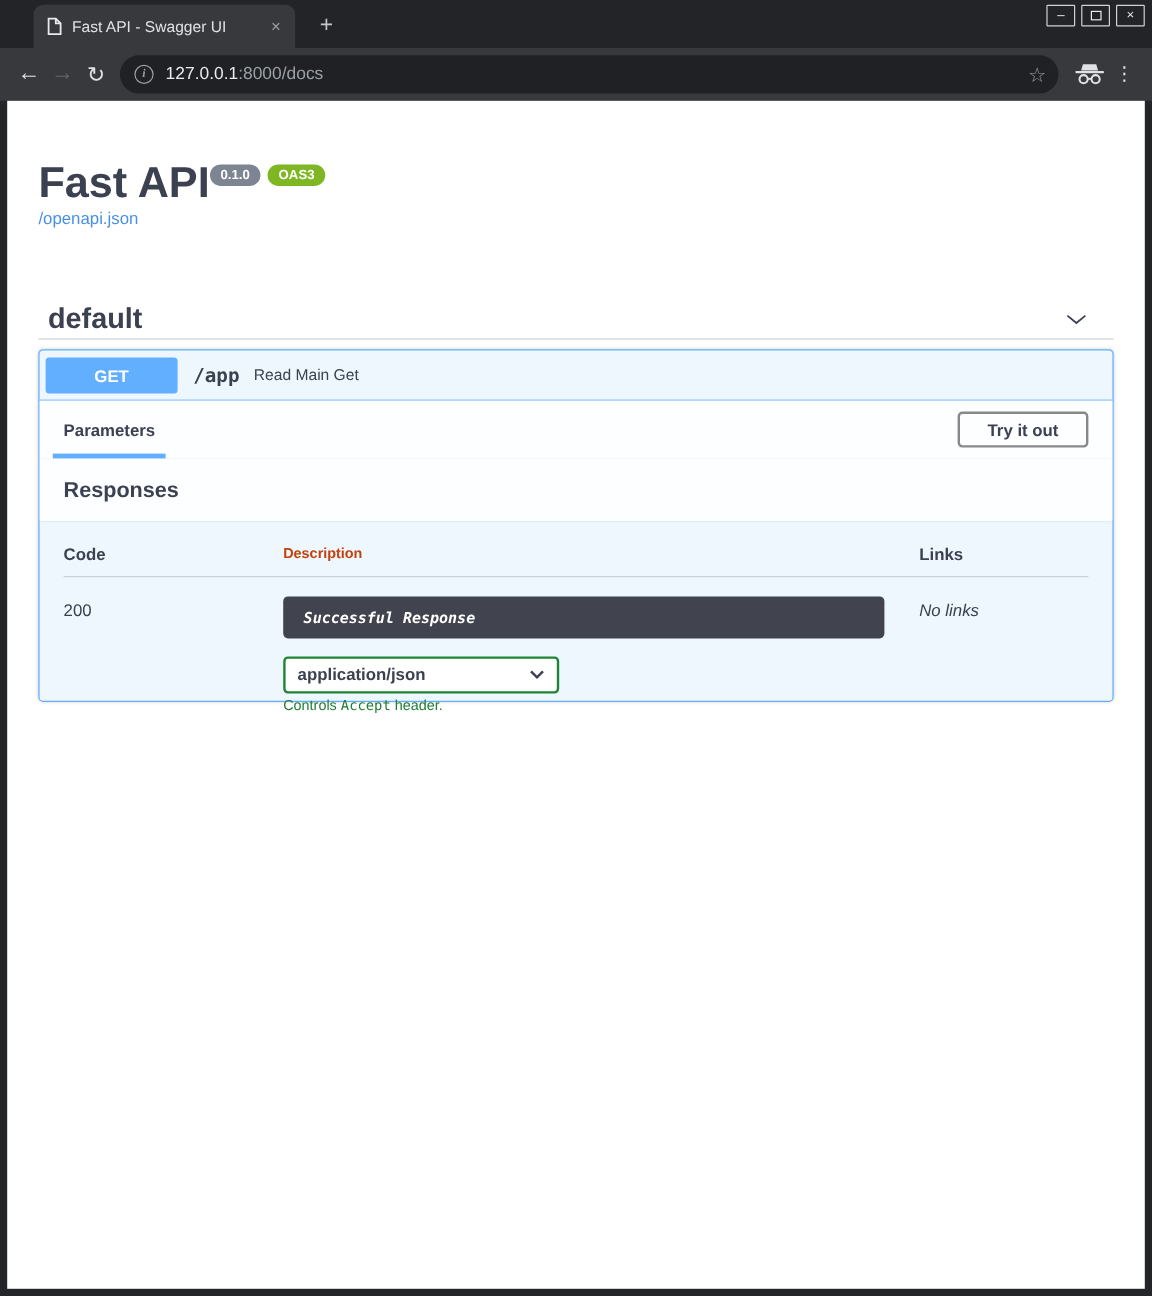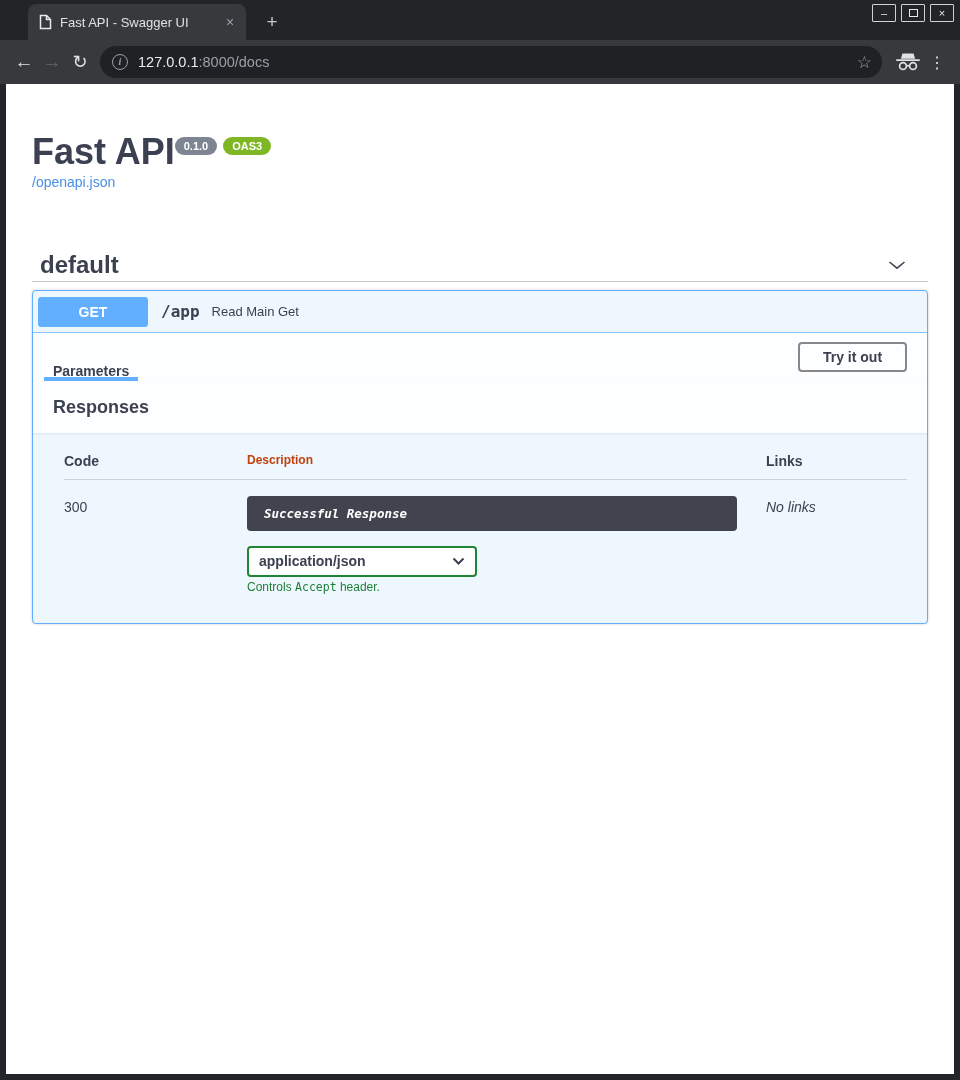--- a/index.html
+++ b/index.html
@@ -87,32 +87,32 @@
     color:#fff; font-weight:bold; font-size:14px; text-align:center; line-height:30px;
   }
   .op-path { margin-left:13px; font-family:"DejaVu Sans Mono", monospace; font-weight:bold; font-size:16px; color:#3b4151; }
   .op-desc { margin-left:12px; font-size:13px; color:#3b4151; }
 
   .section-header {
     background:rgba(255,255,255,.85); display:flex; align-items:center;
     box-shadow:0 1px 2px rgba(0,0,0,.08);
   }
   .sh-params { height:48px; padding-right:20px; }
-  .tab-item { margin-left:11px; padding:0 9px; height:48px; display:flex; align-items:flex-end; border-bottom:4px solid #61affe; }
+  .tab-item { margin-left:11px; padding:0 9px; height:48px; display:flex; align-items:center; border-bottom:4px solid #61affe; }
   .tab-item span { font-size:14px; font-weight:bold; color:#3b4151; position:relative; top:2px; }
   .try-btn {
     margin-left:auto; width:109px; height:30px; background:transparent;
     border:2px solid #888; border-radius:4px; font-size:14px; font-weight:600;
     color:#3b4151; font-family:"Liberation Sans", sans-serif;
   }
   .params-body { height:90px; padding:16px 20px; font-size:14px; color:#3b4151; }
   .sh-resp { height:52px; padding-left:20px; }
   .sh-resp span { font-size:18px; font-weight:bold; color:#3b4151; }
 
-  .resp-body { padding:8px 20px 16px 20px; height:190px;margin-left:11px; }
+  .resp-body { padding:8px 20px 16px 20px; height:150px; }
   .rtable { width:100%; }
   .rhead { display:grid; grid-template-columns:183px 1fr 141px; padding:12px 0 10px 0; border-bottom:1px solid rgba(59,65,81,.2); }
   .rhead .h-code, .rhead .h-links { font-size:14px; font-weight:bold; color:#3b4151; }
   .rhead .h-desc { font-size:12px; font-weight:bold; color:#c2410c; }
   .rrow { display:grid; grid-template-columns:183px 1fr 141px; padding-top:16px; }
   .r-code { font-size:14px; color:#3b4151; padding-top:3px; }
   .md-box {
     background:#41444e; border-radius:4px; width:calc(100% - 29px);
     padding:10px 17px; color:#fff;
     font-family:"DejaVu Sans Mono", monospace; font-size:12.5px; font-weight:bold; font-style:italic;
@@ -211,21 +211,21 @@
       </div>
 
       <div class="resp-body">
         <div class="rtable">
           <div class="rhead">
             <span class="h-code">Code</span>
             <span class="h-desc">Description</span>
             <span class="h-links">Links</span>
           </div>
           <div class="rrow">
-            <div class="r-code">300</div>
+            <div class="r-code">200</div>
             <div class="r-desc">
               <div class="md-box">Successful Response</div>
               <div class="media-row">
                 <div class="media-select">
                   <span>application/json</span>
                   <svg width="13" height="9" viewBox="0 0 13 9">
                     <path d="M1.5 1.5l5 5 5-5" fill="none" stroke="#3b4151" stroke-width="2"></path>
                   </svg>
                 </div>
                 <div class="accept-note"><span>Controls </span><code>Accept</code><span> header.</span></div>

